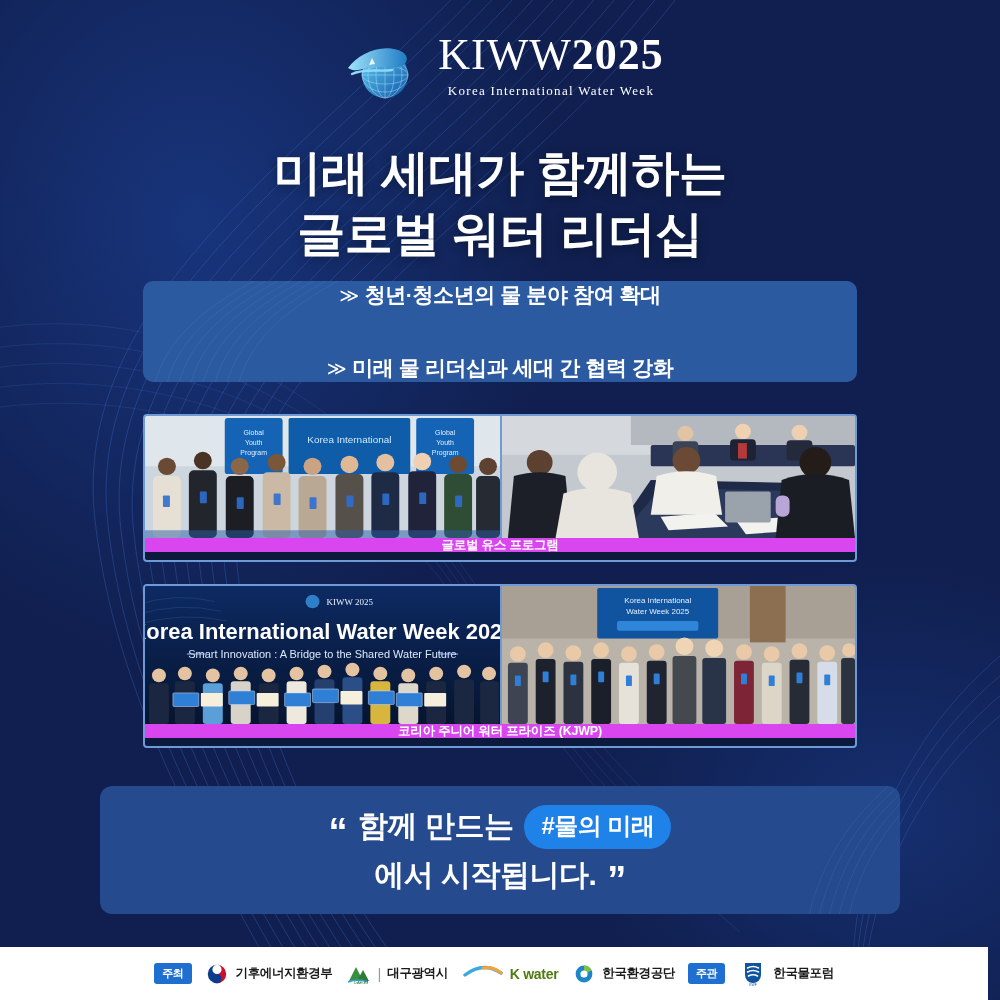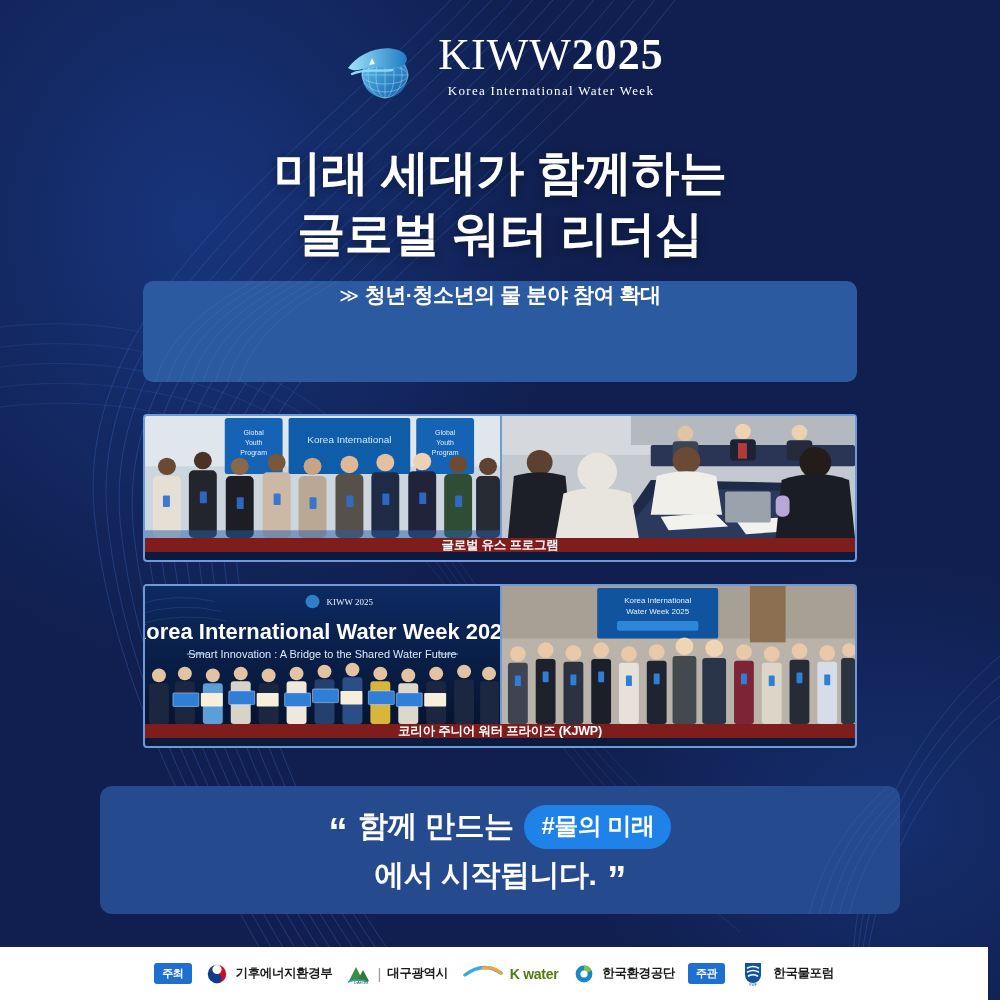--- a/index.html
+++ b/index.html
@@ -87,21 +87,21 @@
     overflow: hidden;
     background: #0b1a3d;
   }
   #photo-block-1 { top: 414px; height: 148px; }
   #photo-block-2 { top: 584px; height: 164px; }
   .photo-strip { display: flex; height: calc(100% - 22px); }
   .photo { position: relative; overflow: hidden; }
   .photo.left  { width: 50%; }
   .photo.right { width: 50%; border-left: 2px solid #6f9ad6; }
   .caption {
-    height: 14px; background: #7f1d1d;
+    height: 14px; background: #d946ef;
     color: #ffffff; font-size: 12.5px; font-weight: bold;
     display: flex; align-items: center; justify-content: center;
     letter-spacing: -0.2px;
   }
   .photo svg { position: absolute; inset: 0; width: 100%; height: 100%; }
 
   
   .quote-panel {
     position: absolute; left: 100px; top: 786px;
     width: 800px; height: 128px;
@@ -237,20 +237,23 @@
         <path d="M154,-10 C84,25 44,60 34,110"></path>
         <path d="M166,-10 C96,25 56,60 46,110"></path>
         <path d="M178,-10 C108,25 68,60 58,110"></path>
         <path d="M190,-10 C120,25 80,60 70,110"></path>
         <path d="M202,-10 C132,25 92,60 82,110"></path>
         <path d="M214,-10 C144,25 104,60 94,110"></path>
       </g>
     </svg>
     <div class="bullet">
       <span class="chev">≫</span><span>청년·청소년의 물 분야 참여 확대</span>
+    </div>
+    <div class="bullet">
+      <span class="chev">≫</span><span>미래 물 리더십과 세대 간 협력 강화</span>
     </div>
   </div>
 
   <div class="photo-block" id="photo-block-1">
     <div class="photo-strip">
       <div class="photo left">
         <svg viewBox="0 0 356 126" preserveAspectRatio="none">
           <rect width="356" height="126" fill="#cdd6de"></rect>
           <rect x="0" y="0" width="356" height="52" fill="#dfe6ec"></rect>
           <rect x="80" y="2" width="58" height="58" rx="3" fill="#1463b5"></rect>

